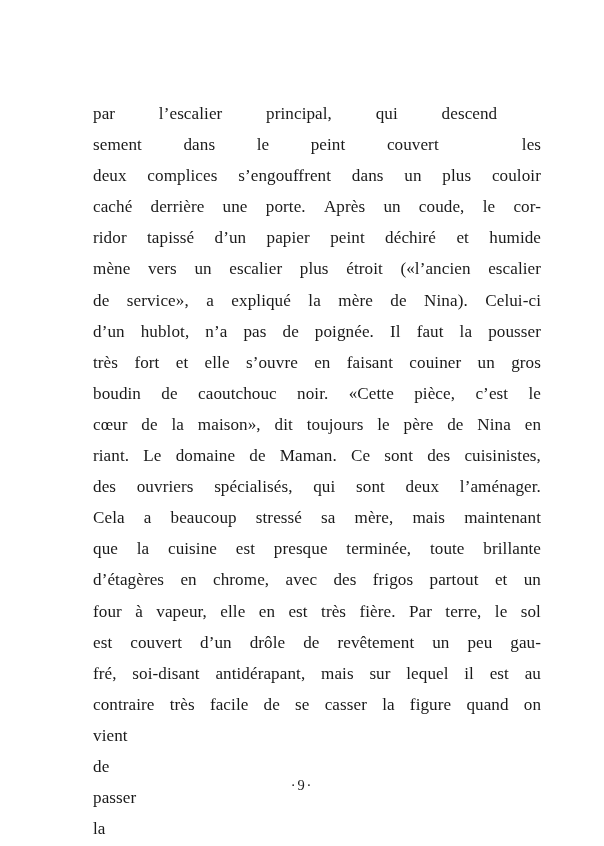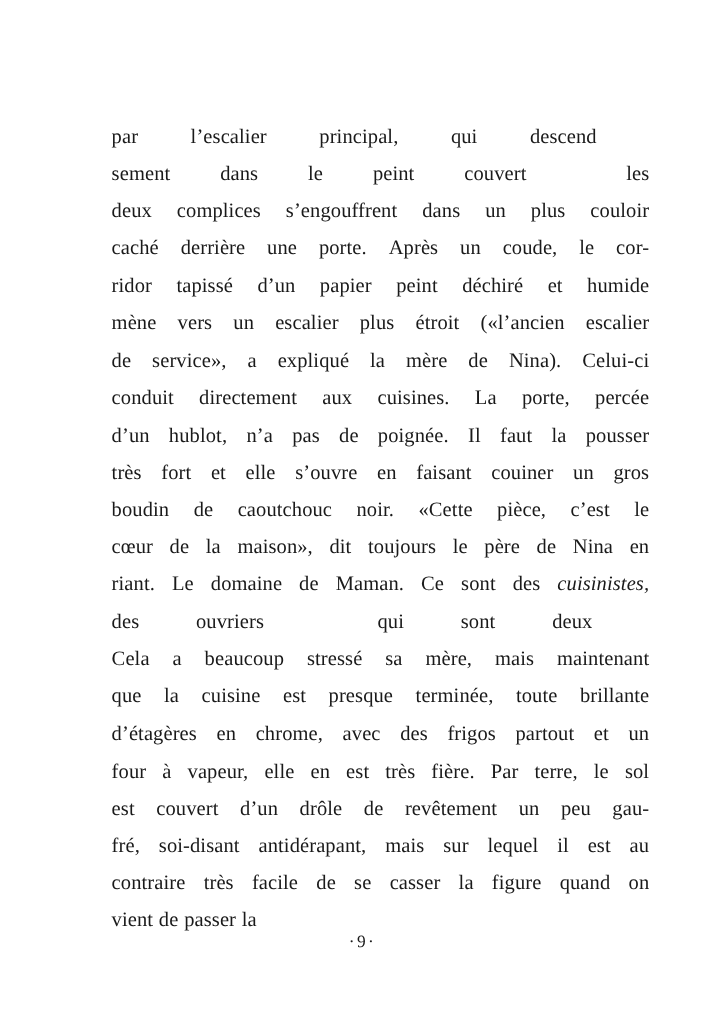--- a/index.html
+++ b/index.html
@@ -51,28 +51,28 @@
     white-space: pre;
   }
   .line .sp {
     flex: 1 1 auto;
     min-width: 0.26em;
   }
 
   
   .line.flush {
     justify-content: flex-start;
+    flex-direction: column;
   }
   .line.flush .sp {
     flex: 0 0 auto;
     width: 0.28em;
   }
 
   .ital {
-    font-style: italic;
   }
 
   
   .folio {
     position: absolute;
     left: 0;
     right: 0;
     top: 775px;
     text-align: center;
     font-size: 14.5px;
@@ -88,27 +88,26 @@
 
   <div class="text-block">
     <div class="para" id="para">
         <div class="line"><span class="w">par</span><span class="sp"></span><span class="w">l’escalier</span><span class="sp"></span><span class="w">principal,</span><span class="sp"></span><span class="w">qui</span><span class="sp"></span><span class="w">descend</span><span class="sp"></span></div>
         <div class="line"><span class="w">sement</span><span class="sp"></span><span class="w">dans</span><span class="sp"></span><span class="w">le</span><span class="sp"></span><span class="w">peint</span><span class="sp"></span><span class="w">couvert</span><span class="sp"></span><span class="sp"></span><span class="w">les</span></div>
         <div class="line"><span class="w">deux</span><span class="sp"></span><span class="w">complices</span><span class="sp"></span><span class="w">s’engouffrent</span><span class="sp"></span><span class="w">dans</span><span class="sp"></span><span class="w">un</span><span class="sp"></span><span class="w">plus</span><span class="sp"></span><span class="w">couloir</span></div>
         <div class="line"><span class="w">caché</span><span class="sp"></span><span class="w">derrière</span><span class="sp"></span><span class="w">une</span><span class="sp"></span><span class="w">porte.</span><span class="sp"></span><span class="w">Après</span><span class="sp"></span><span class="w">un</span><span class="sp"></span><span class="w">coude,</span><span class="sp"></span><span class="w">le</span><span class="sp"></span><span class="w">cor-</span></div>
         <div class="line"><span class="w">ridor</span><span class="sp"></span><span class="w">tapissé</span><span class="sp"></span><span class="w">d’un</span><span class="sp"></span><span class="w">papier</span><span class="sp"></span><span class="w">peint</span><span class="sp"></span><span class="w">déchiré</span><span class="sp"></span><span class="w">et</span><span class="sp"></span><span class="w">humide</span></div>
         <div class="line"><span class="w">mène</span><span class="sp"></span><span class="w">vers</span><span class="sp"></span><span class="w">un</span><span class="sp"></span><span class="w">escalier</span><span class="sp"></span><span class="w">plus</span><span class="sp"></span><span class="w">étroit</span><span class="sp"></span><span class="w">(«l’ancien</span><span class="sp"></span><span class="w">escalier</span></div>
         <div class="line"><span class="w">de</span><span class="sp"></span><span class="w">service»,</span><span class="sp"></span><span class="w">a</span><span class="sp"></span><span class="w">expliqué</span><span class="sp"></span><span class="w">la</span><span class="sp"></span><span class="w">mère</span><span class="sp"></span><span class="w">de</span><span class="sp"></span><span class="w">Nina).</span><span class="sp"></span><span class="w">Celui-ci</span></div>
-        <div class="line"><span class="w">conduit</span><span class="sp"></span><span class="w">directement</span><span class="sp"></span><span class="w">aux</span><span class="sp"></span><span class="w">cuisines.</span><span class="sp"></span><span class="w">La</span><span class="sp"></span><span class="w">porte,</span><span class="sp"></span><span class="w">percée</span></div>
         <div class="line"><span class="w">d’un</span><span class="sp"></span><span class="w">hublot,</span><span class="sp"></span><span class="w">n’a</span><span class="sp"></span><span class="w">pas</span><span class="sp"></span><span class="w">de</span><span class="sp"></span><span class="w">poignée.</span><span class="sp"></span><span class="w">Il</span><span class="sp"></span><span class="w">faut</span><span class="sp"></span><span class="w">la</span><span class="sp"></span><span class="w">pousser</span></div>
         <div class="line"><span class="w">très</span><span class="sp"></span><span class="w">fort</span><span class="sp"></span><span class="w">et</span><span class="sp"></span><span class="w">elle</span><span class="sp"></span><span class="w">s’ouvre</span><span class="sp"></span><span class="w">en</span><span class="sp"></span><span class="w">faisant</span><span class="sp"></span><span class="w">couiner</span><span class="sp"></span><span class="w">un</span><span class="sp"></span><span class="w">gros</span></div>
         <div class="line"><span class="w">boudin</span><span class="sp"></span><span class="w">de</span><span class="sp"></span><span class="w">caoutchouc</span><span class="sp"></span><span class="w">noir.</span><span class="sp"></span><span class="w">«Cette</span><span class="sp"></span><span class="w">pièce,</span><span class="sp"></span><span class="w">c’est</span><span class="sp"></span><span class="w">le</span></div>
         <div class="line"><span class="w">cœur</span><span class="sp"></span><span class="w">de</span><span class="sp"></span><span class="w">la</span><span class="sp"></span><span class="w">maison»,</span><span class="sp"></span><span class="w">dit</span><span class="sp"></span><span class="w">toujours</span><span class="sp"></span><span class="w">le</span><span class="sp"></span><span class="w">père</span><span class="sp"></span><span class="w">de</span><span class="sp"></span><span class="w">Nina</span><span class="sp"></span><span class="w">en</span></div>
         <div class="line"><span class="w">riant.</span><span class="sp"></span><span class="w">Le</span><span class="sp"></span><span class="w">domaine</span><span class="sp"></span><span class="w">de</span><span class="sp"></span><span class="w">Maman.</span><span class="sp"></span><span class="w">Ce</span><span class="sp"></span><span class="w">sont</span><span class="sp"></span><span class="w">des</span><span class="sp"></span><span class="w ital">cuisinistes,</span></div>
-        <div class="line"><span class="w">des</span><span class="sp"></span><span class="w">ouvriers</span><span class="sp"></span><span class="sp"></span><span class="w">qui</span><span class="sp"></span><span class="w">sont</span><span class="sp"></span><span class="w">deux</span><span class="sp"></span></div>
+        <div class="line"><span class="w">des</span><span class="sp"></span><span class="w">ouvriers</span><span class="sp"></span><span class="w">spécialisés,</span><span class="sp"></span><span class="w">qui</span><span class="sp"></span><span class="w">sont</span><span class="sp"></span><span class="w">deux</span><span class="sp"></span><span class="w">l’aménager.</span></div>
         <div class="line"><span class="w">Cela</span><span class="sp"></span><span class="w">a</span><span class="sp"></span><span class="w">beaucoup</span><span class="sp"></span><span class="w">stressé</span><span class="sp"></span><span class="w">sa</span><span class="sp"></span><span class="w">mère,</span><span class="sp"></span><span class="w">mais</span><span class="sp"></span><span class="w">maintenant</span></div>
         <div class="line"><span class="w">que</span><span class="sp"></span><span class="w">la</span><span class="sp"></span><span class="w">cuisine</span><span class="sp"></span><span class="w">est</span><span class="sp"></span><span class="w">presque</span><span class="sp"></span><span class="w">terminée,</span><span class="sp"></span><span class="w">toute</span><span class="sp"></span><span class="w">brillante</span></div>
         <div class="line"><span class="w">d’étagères</span><span class="sp"></span><span class="w">en</span><span class="sp"></span><span class="w">chrome,</span><span class="sp"></span><span class="w">avec</span><span class="sp"></span><span class="w">des</span><span class="sp"></span><span class="w">frigos</span><span class="sp"></span><span class="w">partout</span><span class="sp"></span><span class="w">et</span><span class="sp"></span><span class="w">un</span></div>
         <div class="line"><span class="w">four</span><span class="sp"></span><span class="w">à</span><span class="sp"></span><span class="w">vapeur,</span><span class="sp"></span><span class="w">elle</span><span class="sp"></span><span class="w">en</span><span class="sp"></span><span class="w">est</span><span class="sp"></span><span class="w">très</span><span class="sp"></span><span class="w">fière.</span><span class="sp"></span><span class="w">Par</span><span class="sp"></span><span class="w">terre,</span><span class="sp"></span><span class="w">le</span><span class="sp"></span><span class="w">sol</span></div>
         <div class="line"><span class="w">est</span><span class="sp"></span><span class="w">couvert</span><span class="sp"></span><span class="w">d’un</span><span class="sp"></span><span class="w">drôle</span><span class="sp"></span><span class="w">de</span><span class="sp"></span><span class="w">revêtement</span><span class="sp"></span><span class="w">un</span><span class="sp"></span><span class="w">peu</span><span class="sp"></span><span class="w">gau-</span></div>
         <div class="line"><span class="w">fré,</span><span class="sp"></span><span class="w">soi-disant</span><span class="sp"></span><span class="w">antidérapant,</span><span class="sp"></span><span class="w">mais</span><span class="sp"></span><span class="w">sur</span><span class="sp"></span><span class="w">lequel</span><span class="sp"></span><span class="w">il</span><span class="sp"></span><span class="w">est</span><span class="sp"></span><span class="w">au</span></div>
         <div class="line"><span class="w">contraire</span><span class="sp"></span><span class="w">très</span><span class="sp"></span><span class="w">facile</span><span class="sp"></span><span class="w">de</span><span class="sp"></span><span class="w">se</span><span class="sp"></span><span class="w">casser</span><span class="sp"></span><span class="w">la</span><span class="sp"></span><span class="w">figure</span><span class="sp"></span><span class="w">quand</span><span class="sp"></span><span class="w">on</span></div>
         <div class="line flush"><span class="w">vient</span><span class="sp"></span><span class="w">de</span><span class="sp"></span><span class="w">passer</span><span class="sp"></span><span class="w">la</span><span class="sp"></span></div>
       </div>
   </div>

